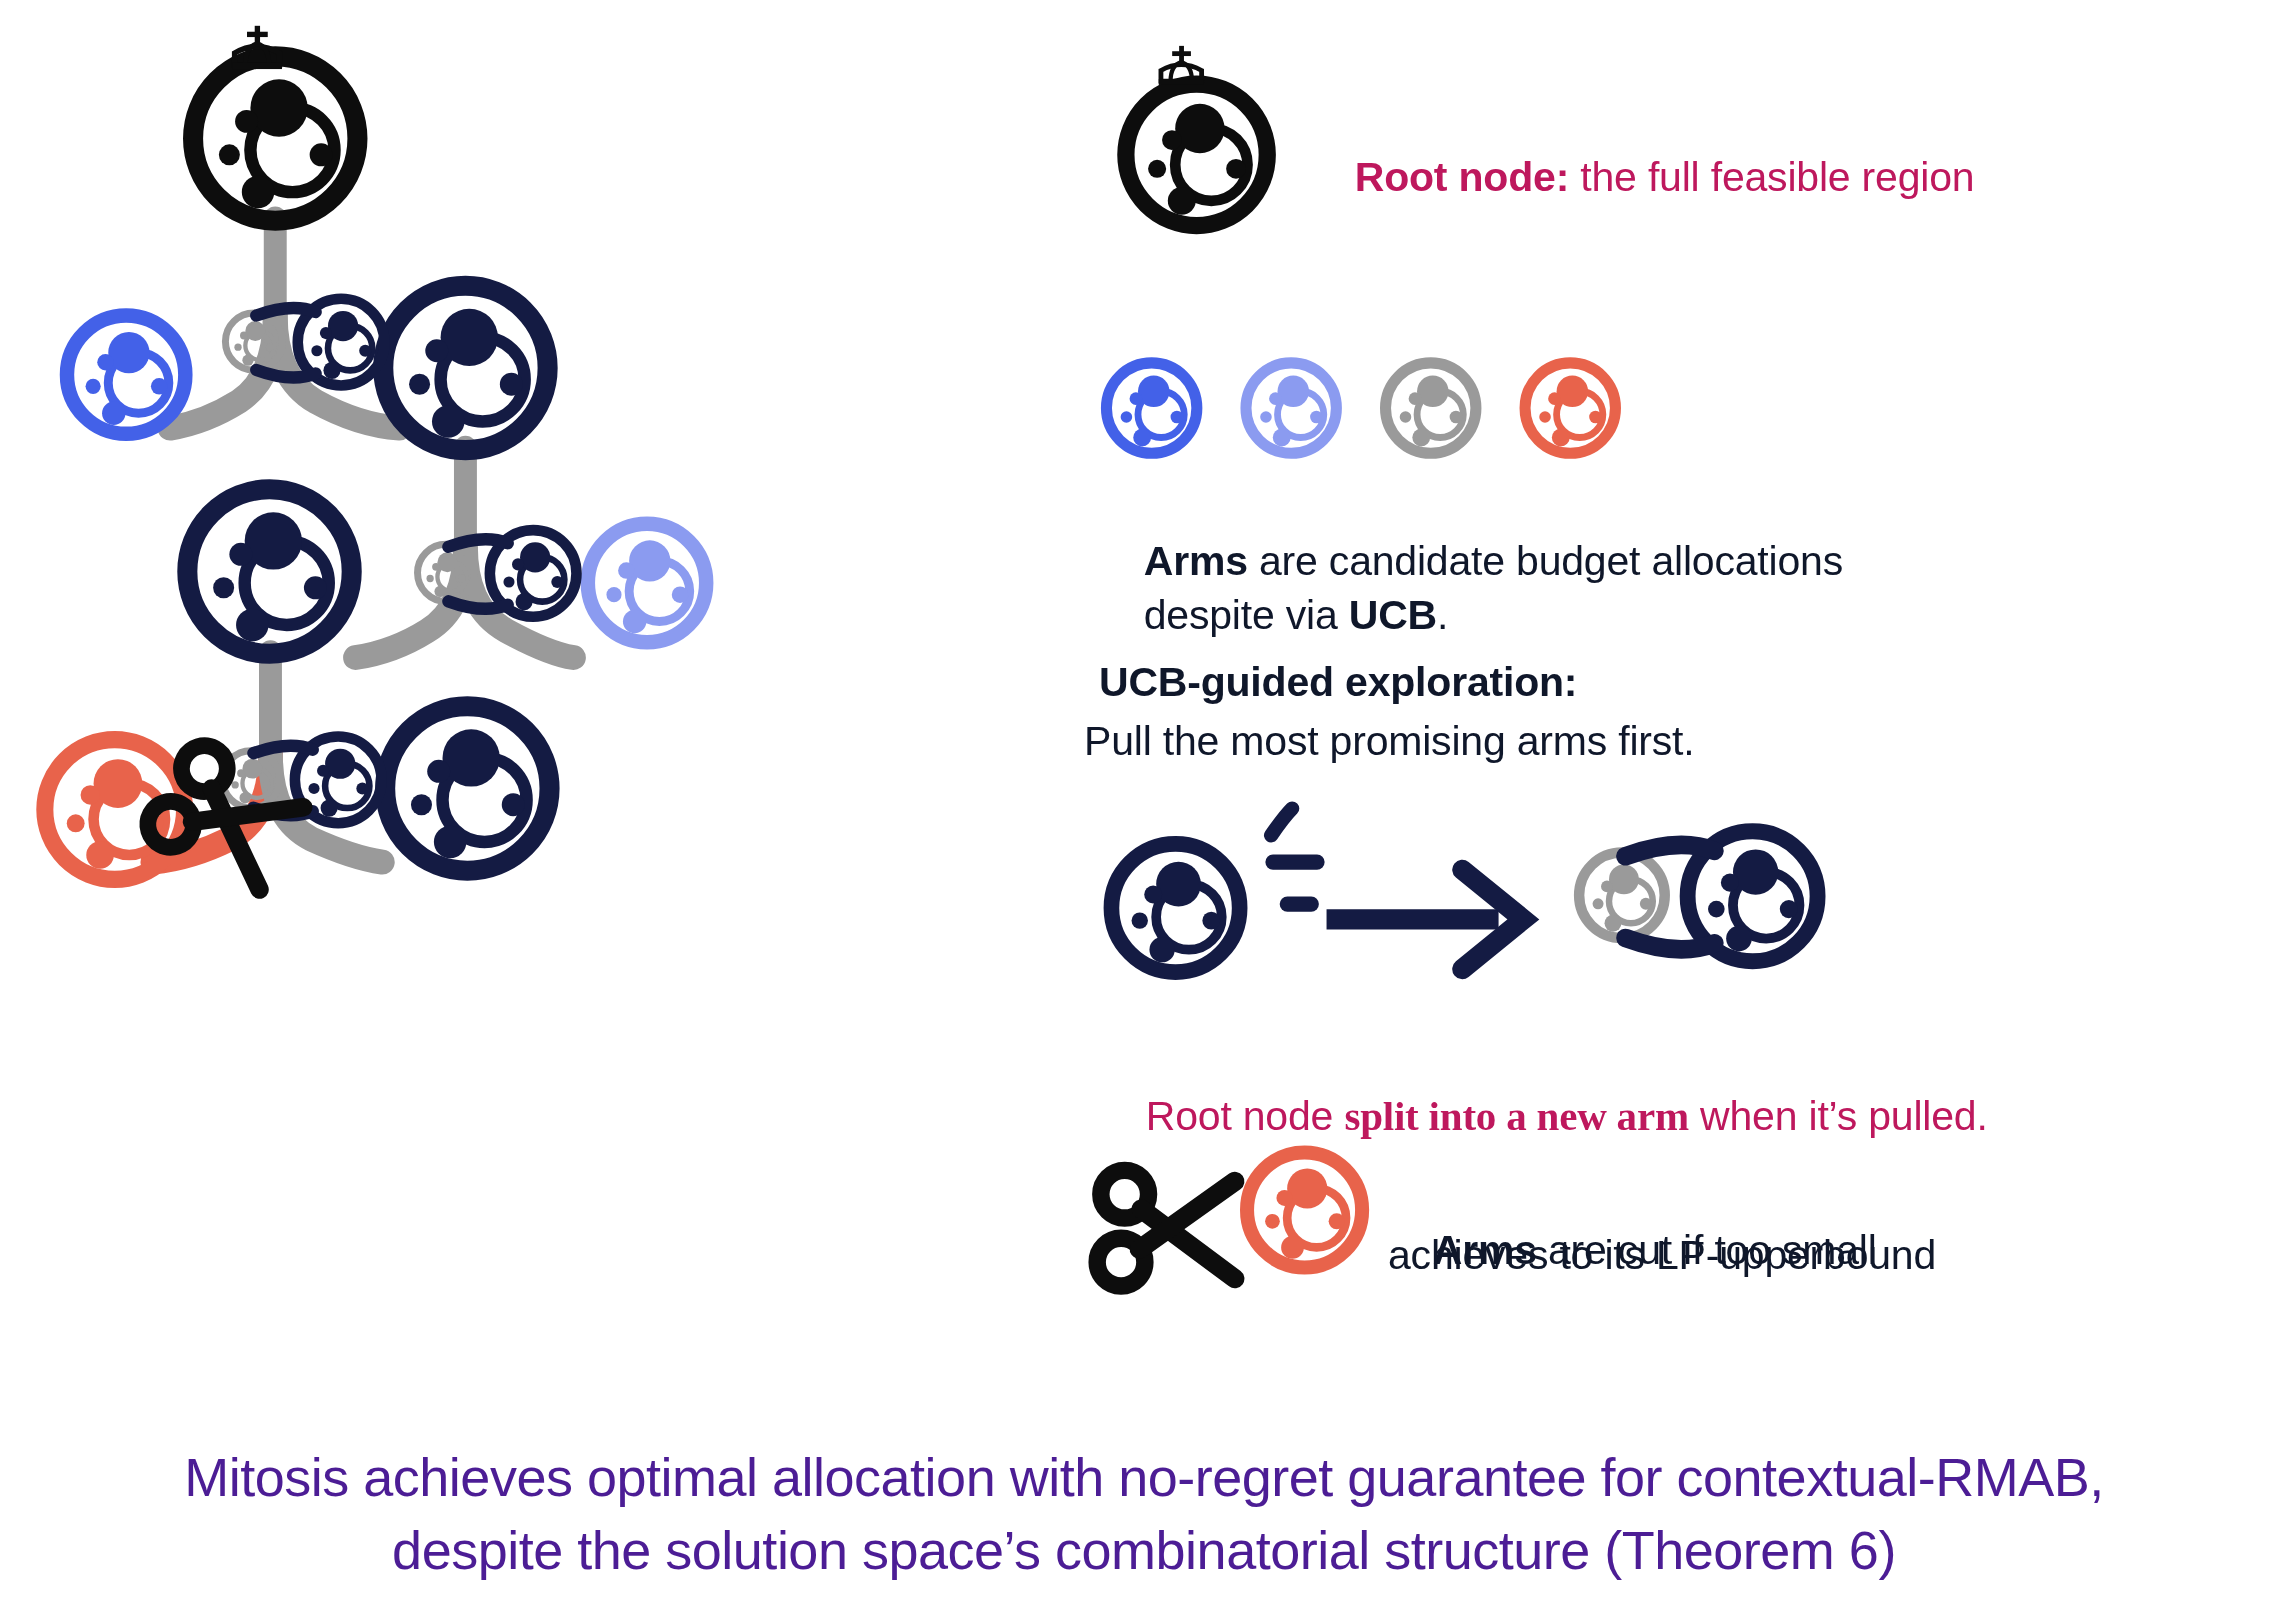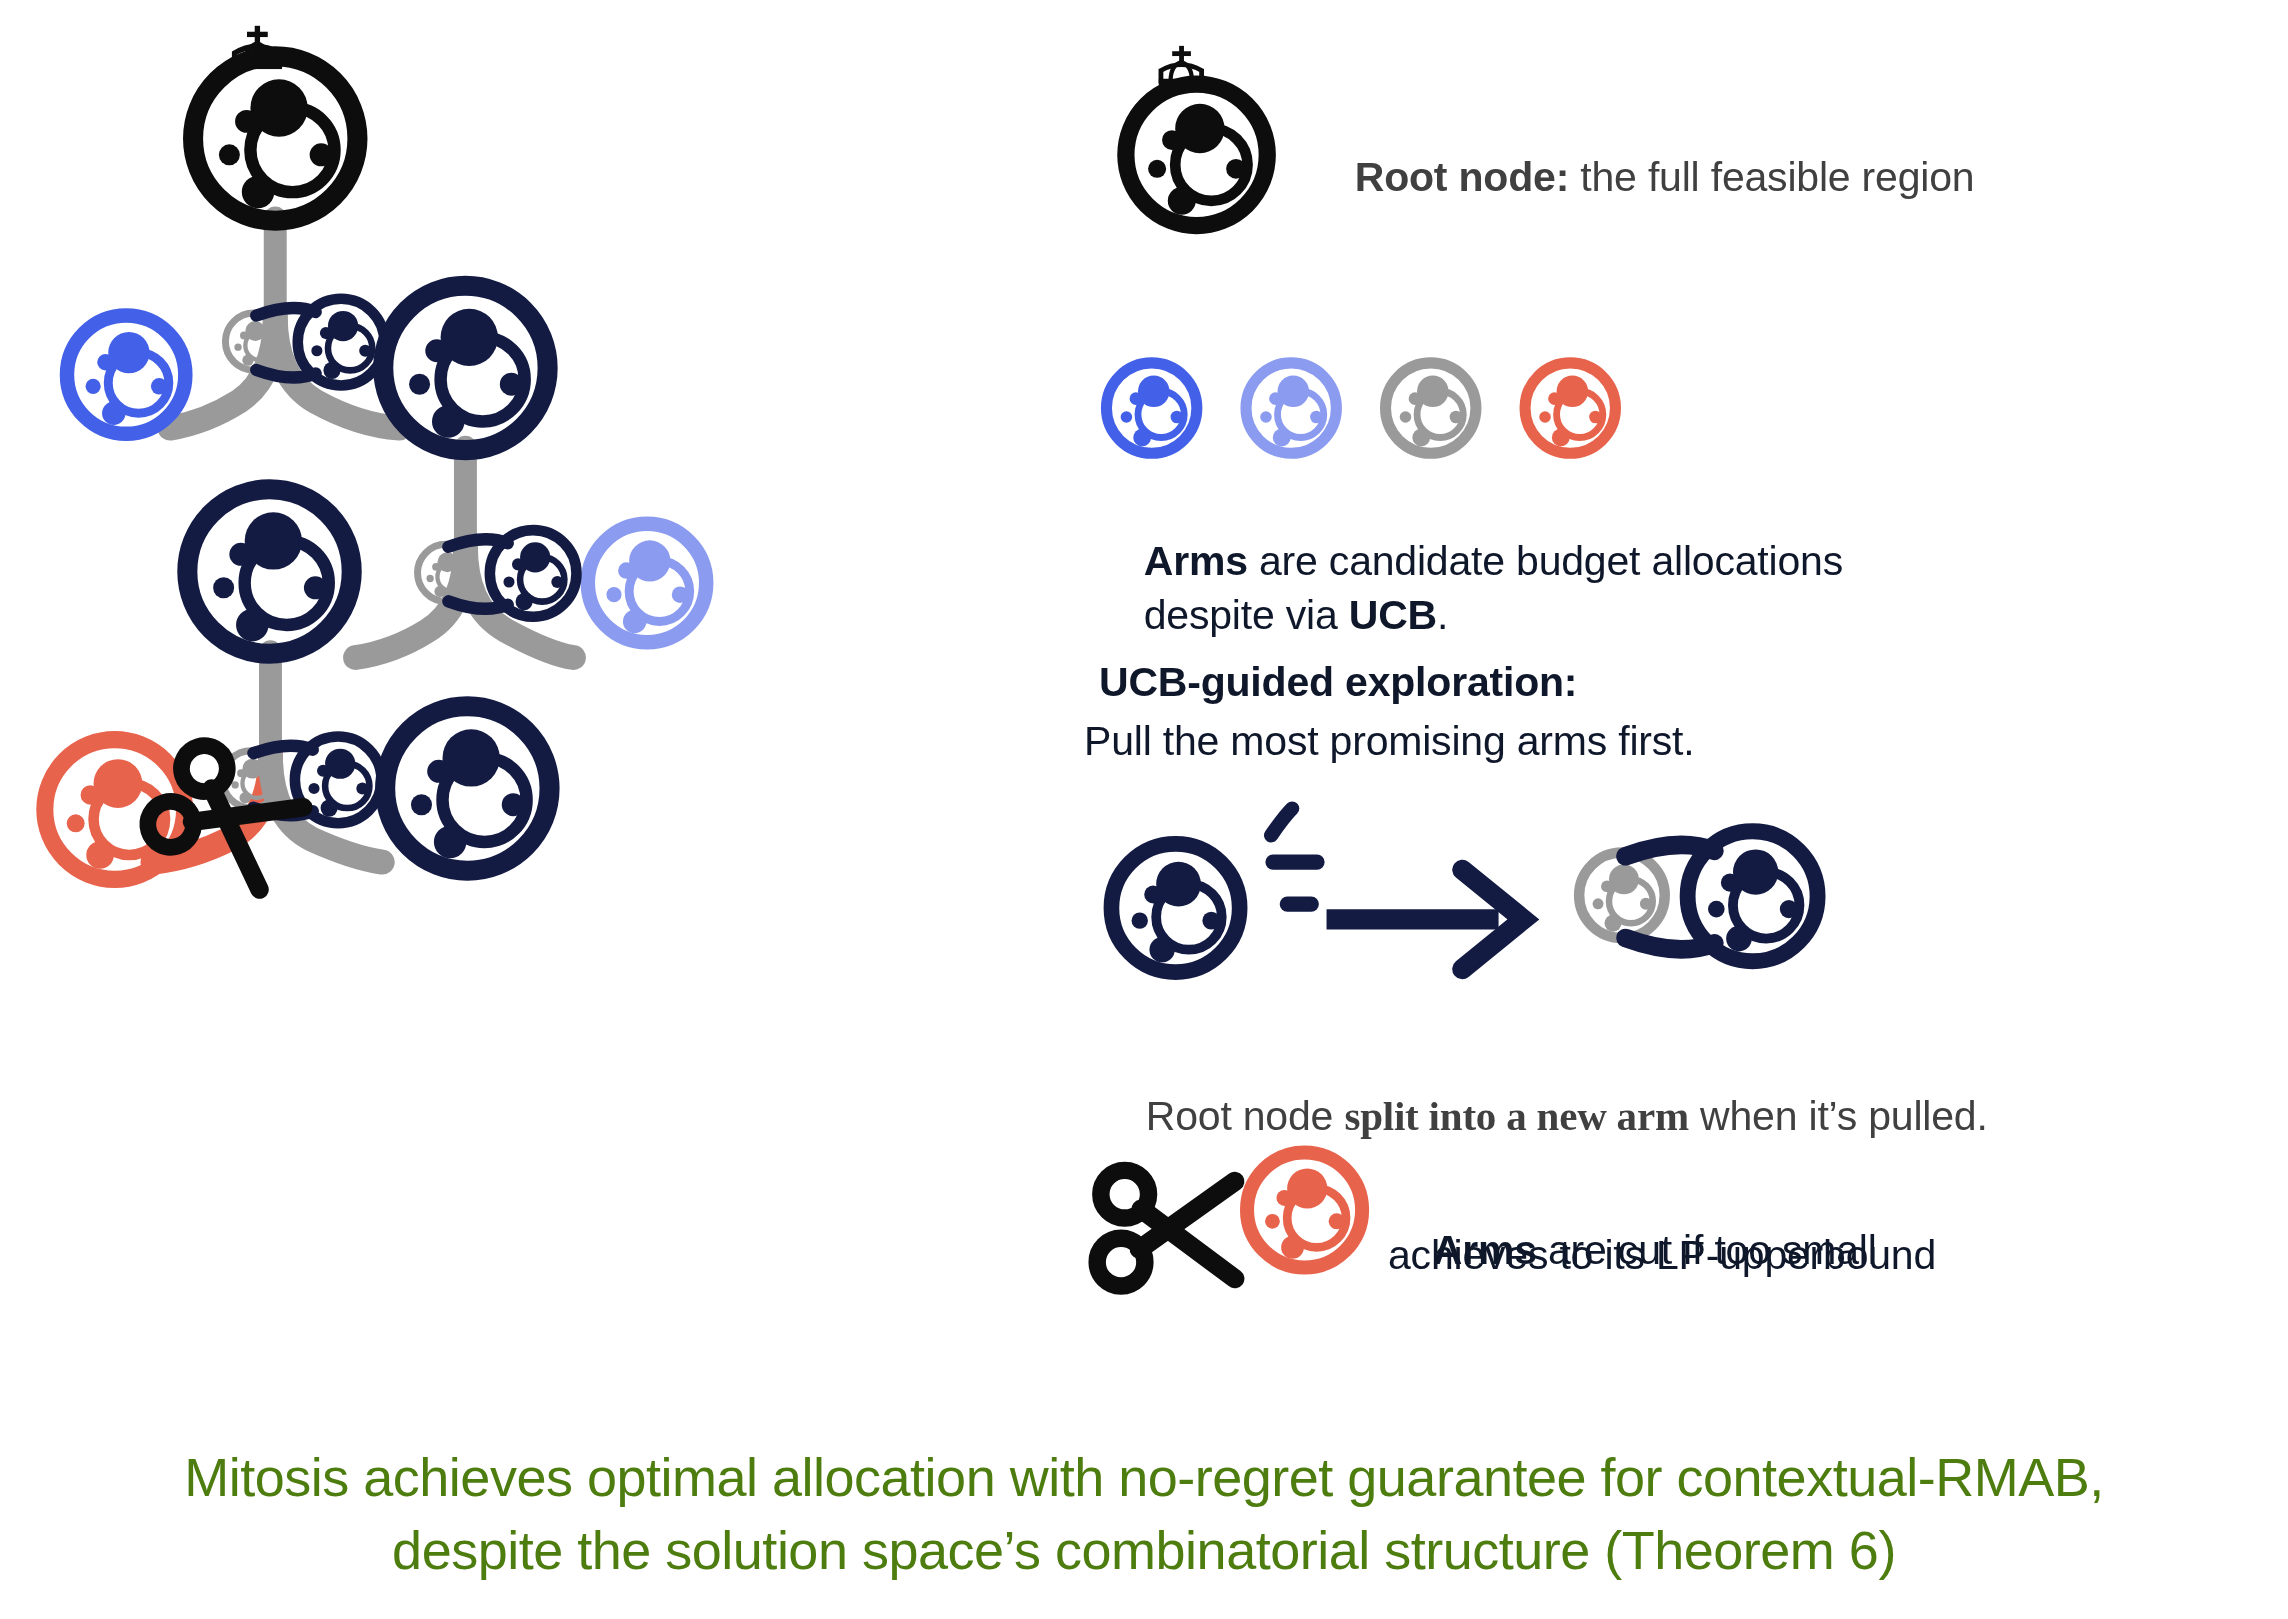--- a/index.html
+++ b/index.html
@@ -10,24 +10,24 @@
   }
   #stage{position:absolute;left:0;top:0;width:2288px;height:1619px;}
   .svgroot{position:absolute;left:0;top:0;width:2288px;height:1619px;}
   .txt{position:absolute;white-space:pre;}
   .legend-text{
     color:#0f172a;
     font-size:41px;
     line-height:52px;
     letter-spacing:-0.2px;
   }
-  .legend-text.black{color:#404040;}
+  .legend-text.black{color:#be185d;}
   .caption{
     position:absolute;left:0;top:1441px;width:2288px;
-    text-align:center;color:#4d7c0f;
+    text-align:center;color:#4c1d95;
     font-size:54px;line-height:73px;letter-spacing:-0.5px;
     font-weight:400;
   }
 </style>
 </head>
 <body>
 
 <div id="stage">
 
   <svg class="svgroot" viewBox="0 0 2394 1694">

